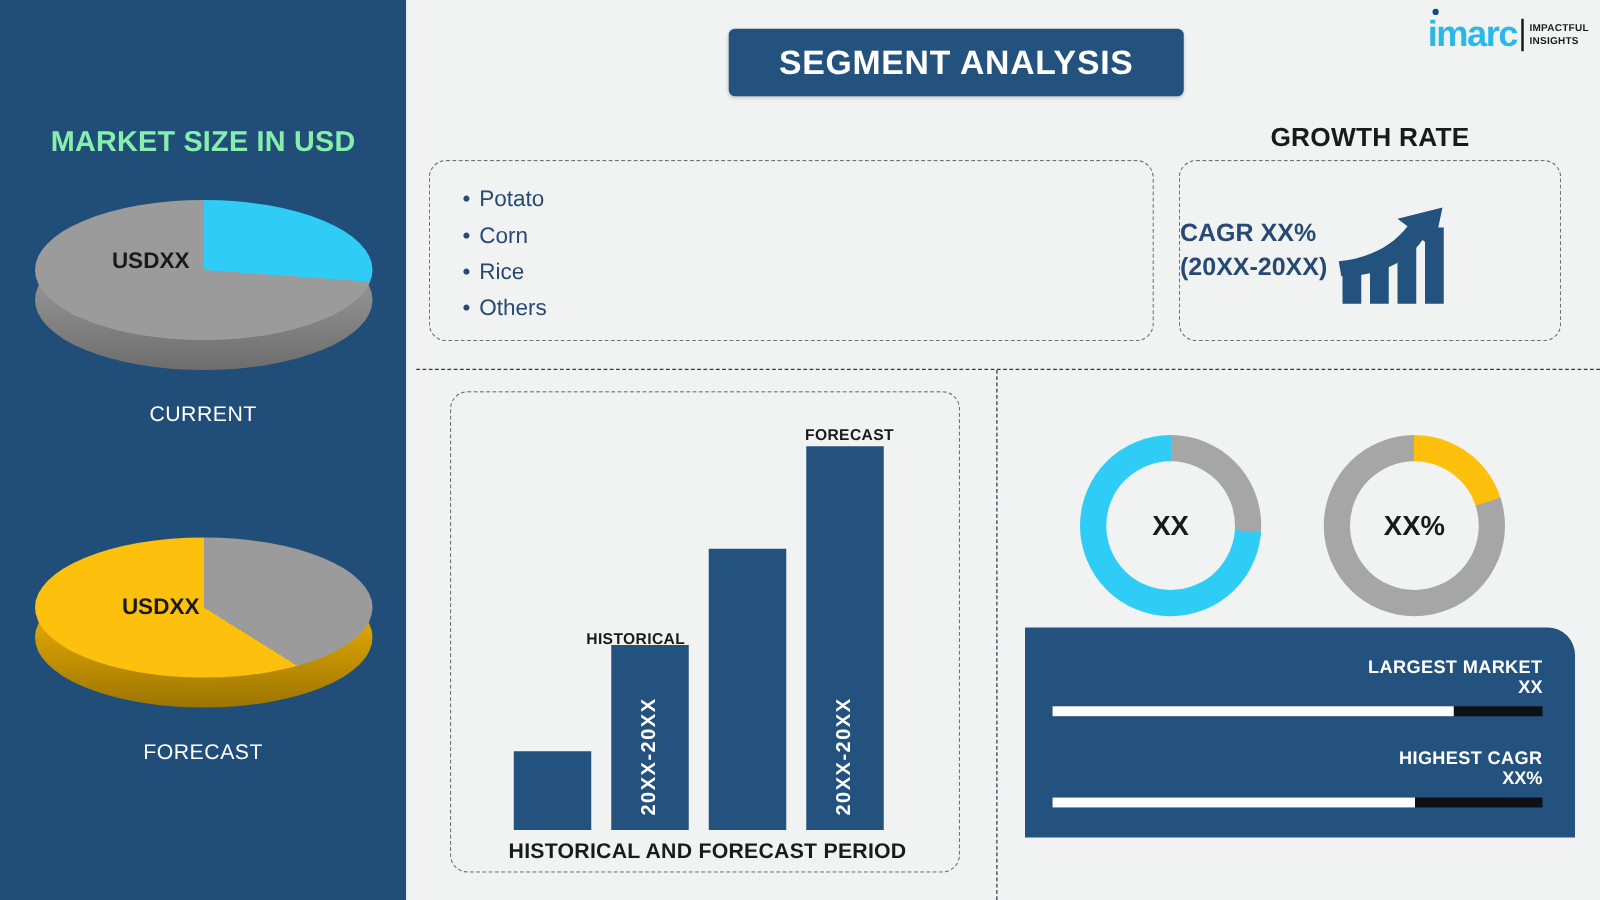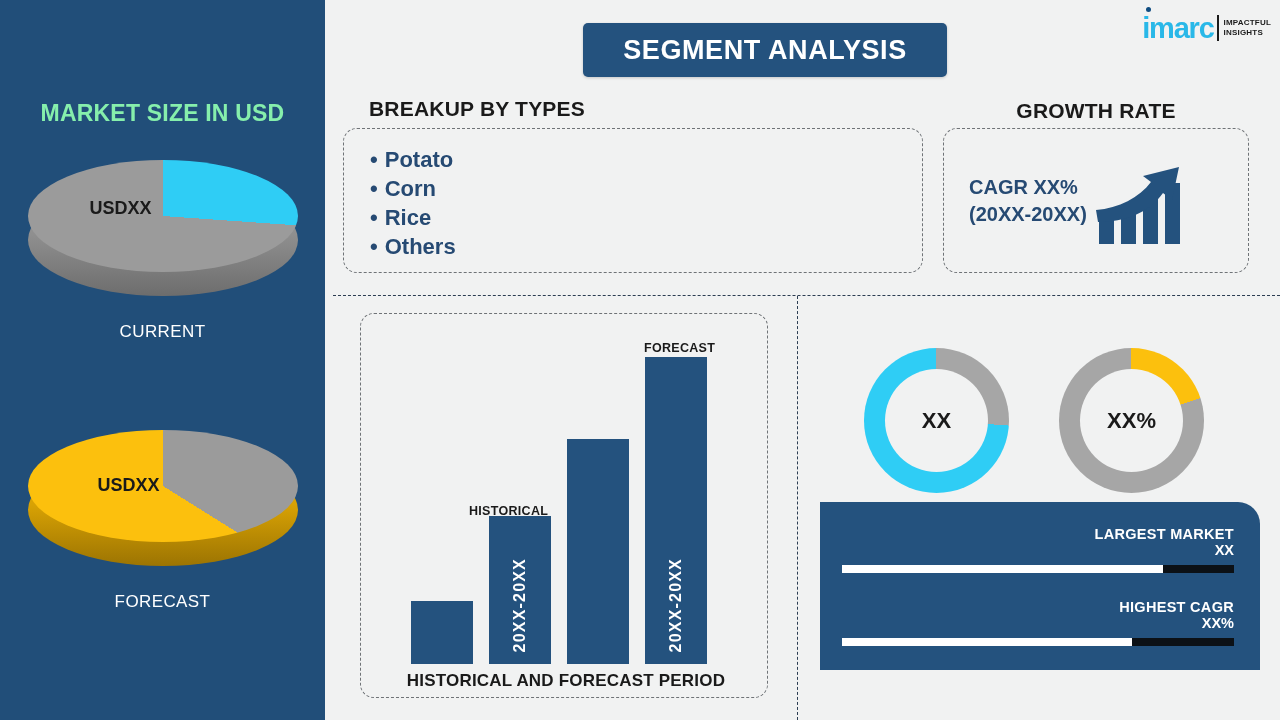--- a/index.html
+++ b/index.html
@@ -149,33 +149,32 @@
     border-radius: 14px;
     background: #f1f2f2;
   }
   #card-breakup {
     left: 18px; top: 128px;
     width: 580px; height: 145px;
     padding: 16px 0 0 26px;
   }
   .type-item {
     color: #264a73;
-    font-size: 22px;
-    font-weight: bold;
+    font-size: 18px;
+    font-weight: normal;
     line-height: 29px;
   }
   .type-item .b { margin-right: 7px; }
 
   #card-growth {
     left: 618px; top: 128px;
     width: 306px; height: 145px;
     display: flex; align-items: center;
   }
   .cagr-text {
-    margin-left: 25px;
     color: #264a73;
     font-size: 20px;
     font-weight: bold;
     line-height: 27px;
     white-space: nowrap;
   }
   .growth-icon { margin-left: 6px; margin-top: 6px; }
 
   
   .divider-h {
@@ -339,21 +338,20 @@
         <span class="logo-dot"></span>
         <span>imarc</span>
       </div>
       <div class="logo-bar"></div>
       <div class="logo-tag">
         <div>IMPACTFUL</div>
         <div>INSIGHTS</div>
       </div>
     </div>
 
-    <div class="sec-title" id="title-breakup">BREAKUP BY TYPES</div>
 
     <div class="dashed-card" id="card-breakup">
       <div class="type-item">
         <span class="b">•</span><span>Potato</span>
       </div>
       <div class="type-item">
         <span class="b">•</span><span>Corn</span>
       </div>
       <div class="type-item">
         <span class="b">•</span><span>Rice</span>

